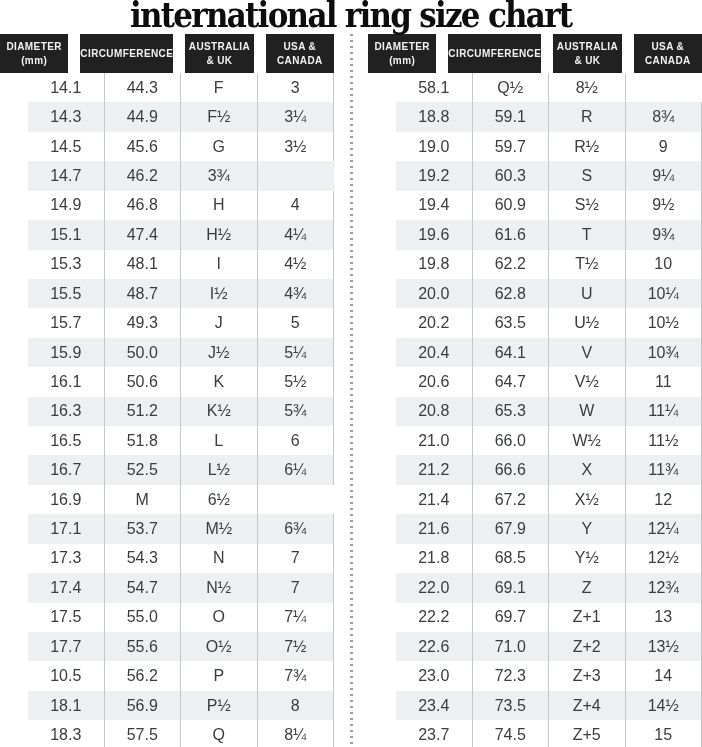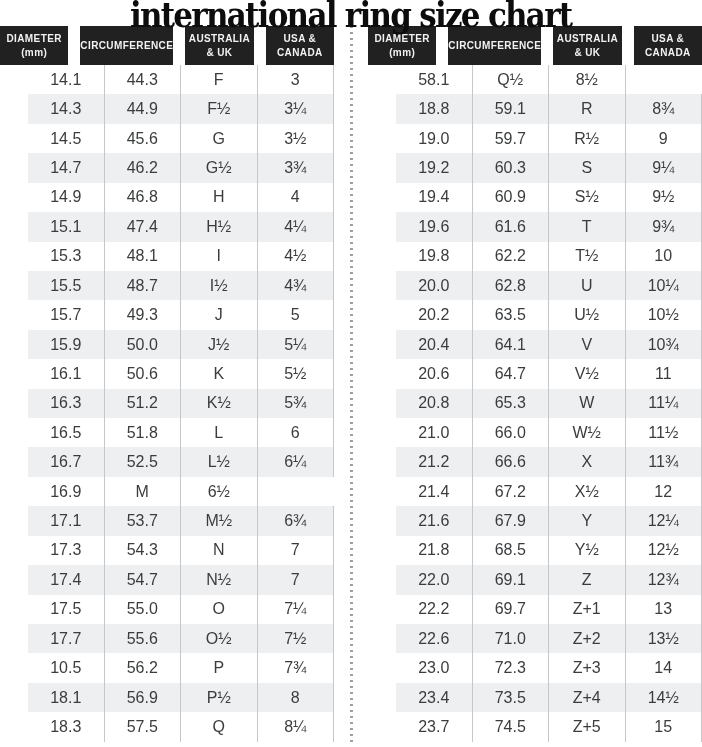--- a/index.html
+++ b/index.html
@@ -3,21 +3,21 @@
 <meta charset="utf-8">
 <style>
   html,body { margin:0; padding:0; background:#ffffff; }
   .page {
     position:relative;
     width:702px; height:747px;
     background:#ffffff;
     overflow:hidden;
     font-family:"Liberation Sans", sans-serif;
   }
-  .title-wrap { height:26px; display:flex; align-items:flex-start; justify-content:center; }
+  .title-wrap { height:34px; display:flex; align-items:flex-start; justify-content:center; }
   .page-title {
     margin:-7px 0 0 0;
     font-family:"DejaVu Serif", serif;
     font-weight:bold;
     font-size:36px;
     letter-spacing:-2px;
     color:#0d0d0d;
     transform:scaleX(0.86);
     transform-origin:center top;
     white-space:nowrap;
@@ -102,21 +102,20 @@
           </div>
           <div class="trow">
             <div class="tcell">14.5</div>
             <div class="tcell">45.6</div>
             <div class="tcell">G</div>
             <div class="tcell">3½</div>
           </div>
           <div class="trow">
             <div class="tcell">14.7</div>
             <div class="tcell">46.2</div>
-            <div class="tcell">G½</div>
             <div class="tcell">3¾</div>
           </div>
           <div class="trow">
             <div class="tcell">14.9</div>
             <div class="tcell">46.8</div>
             <div class="tcell">H</div>
             <div class="tcell">4</div>
           </div>
           <div class="trow">
             <div class="tcell">15.1</div>

